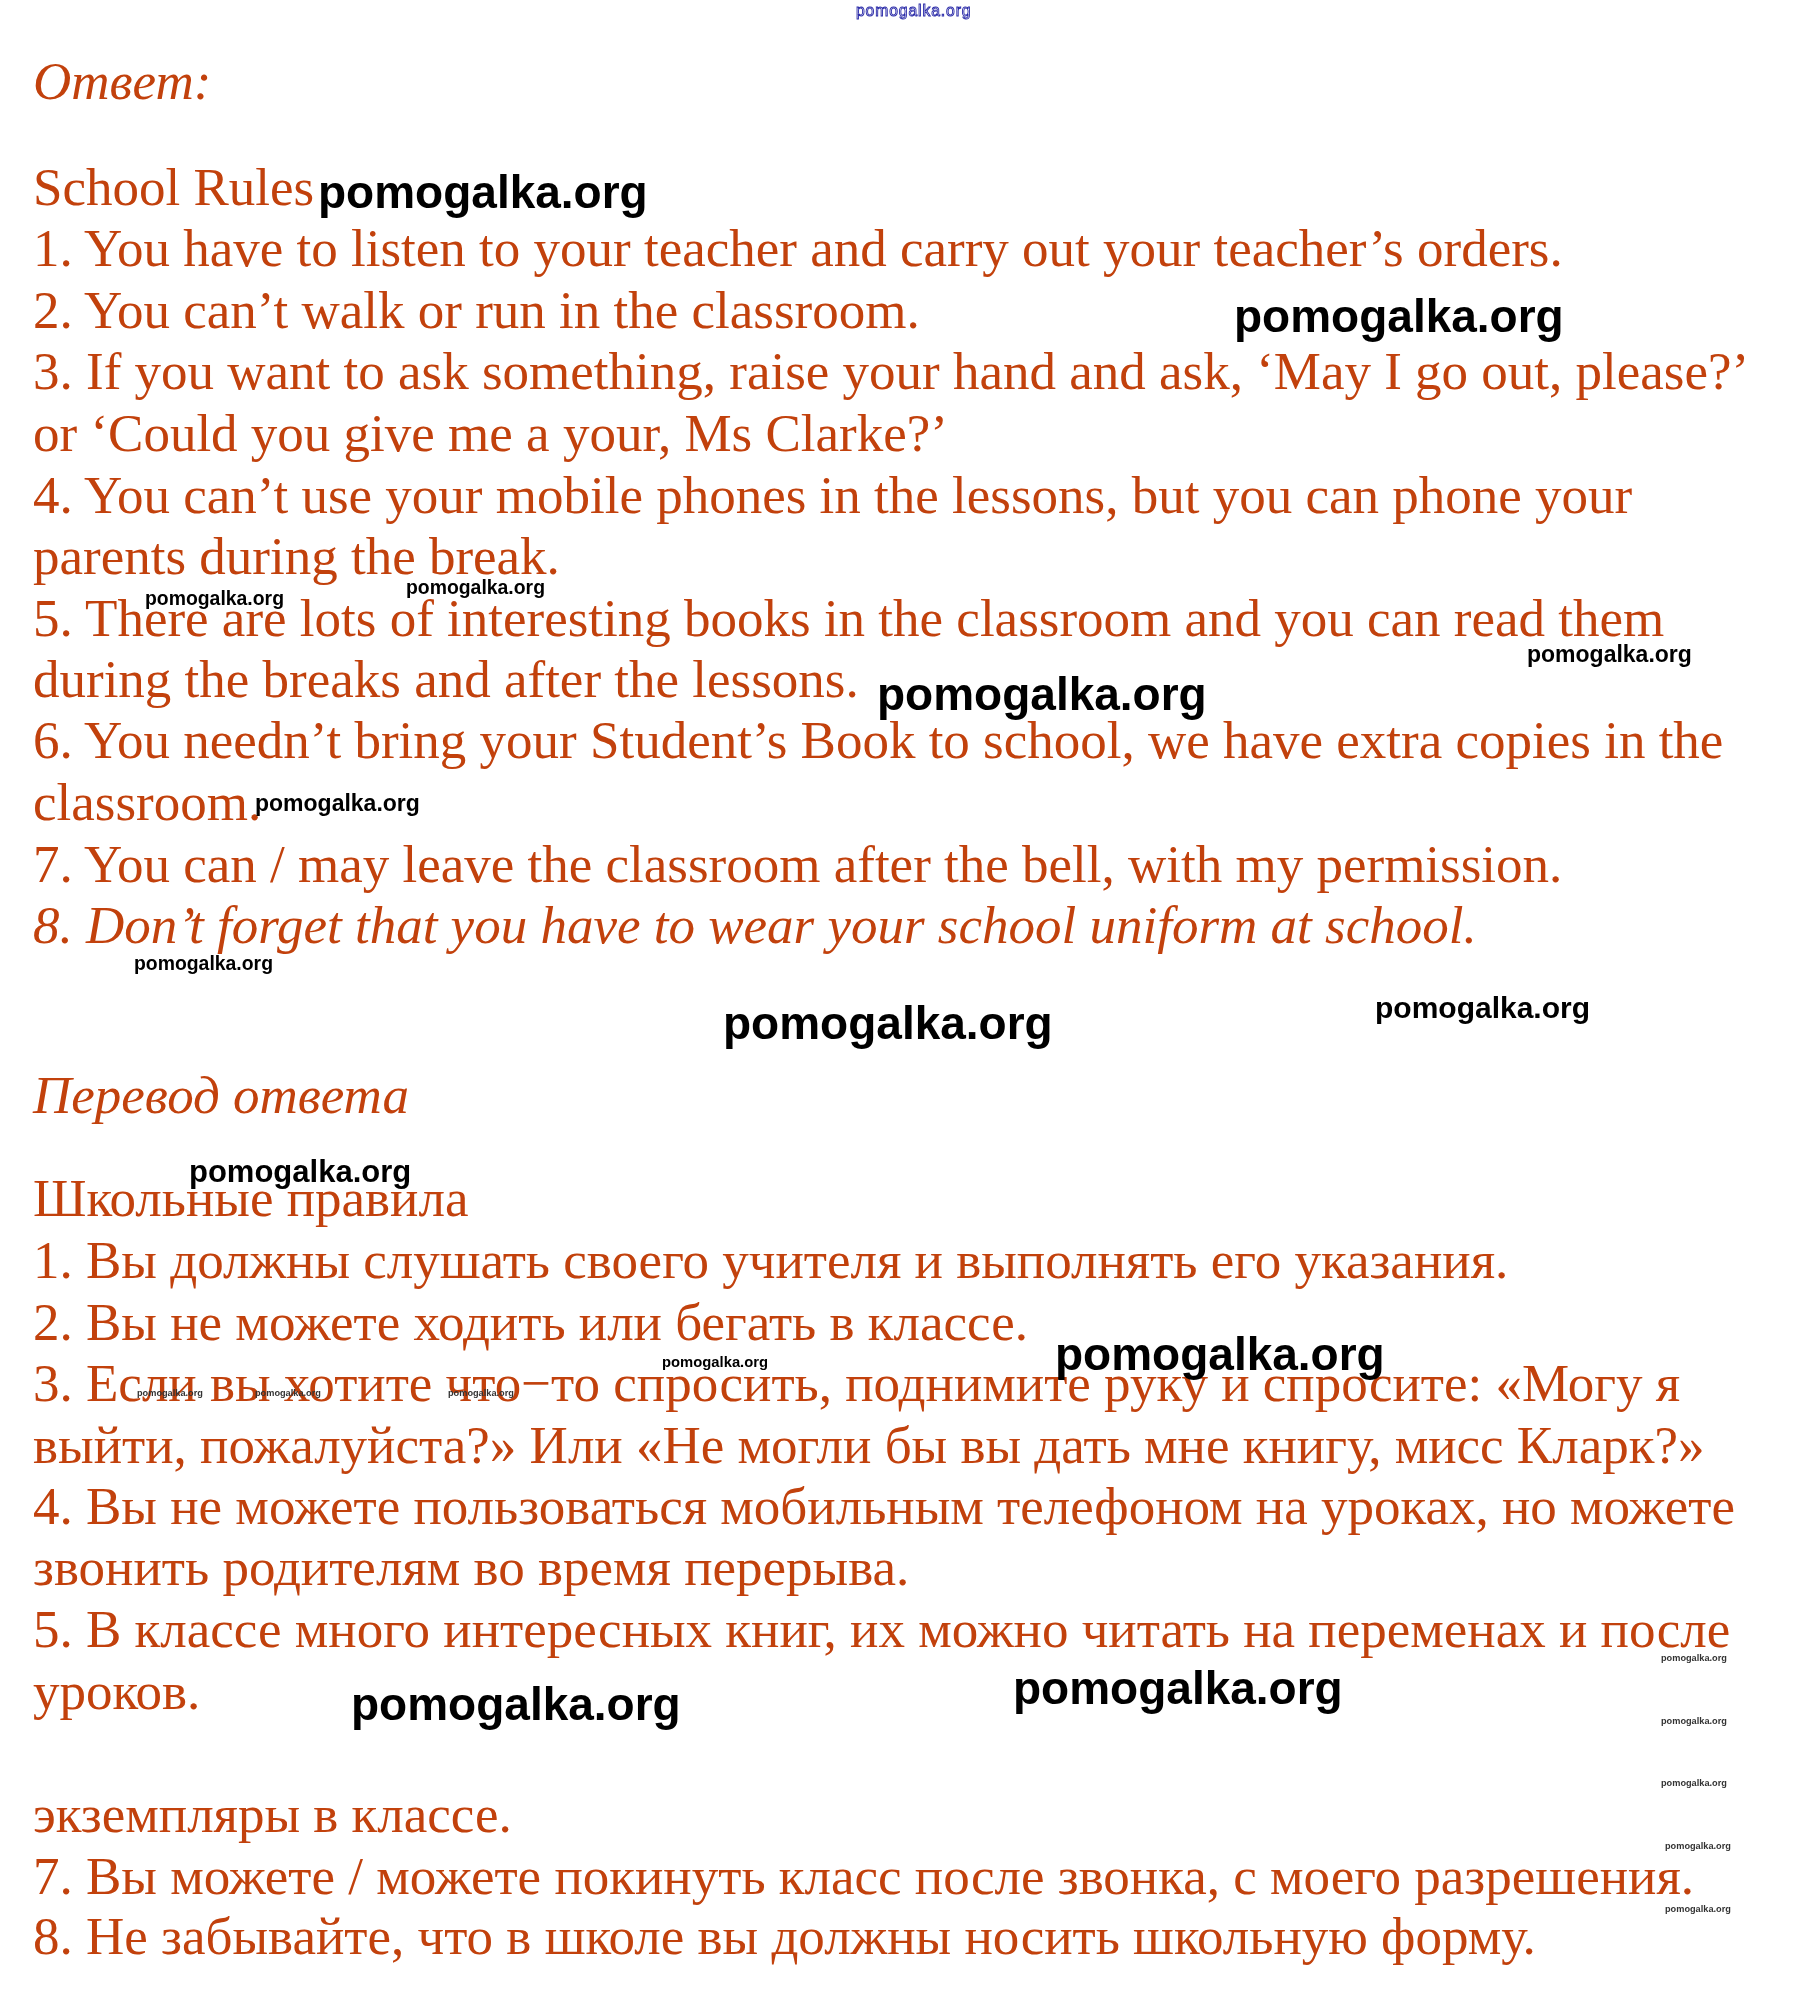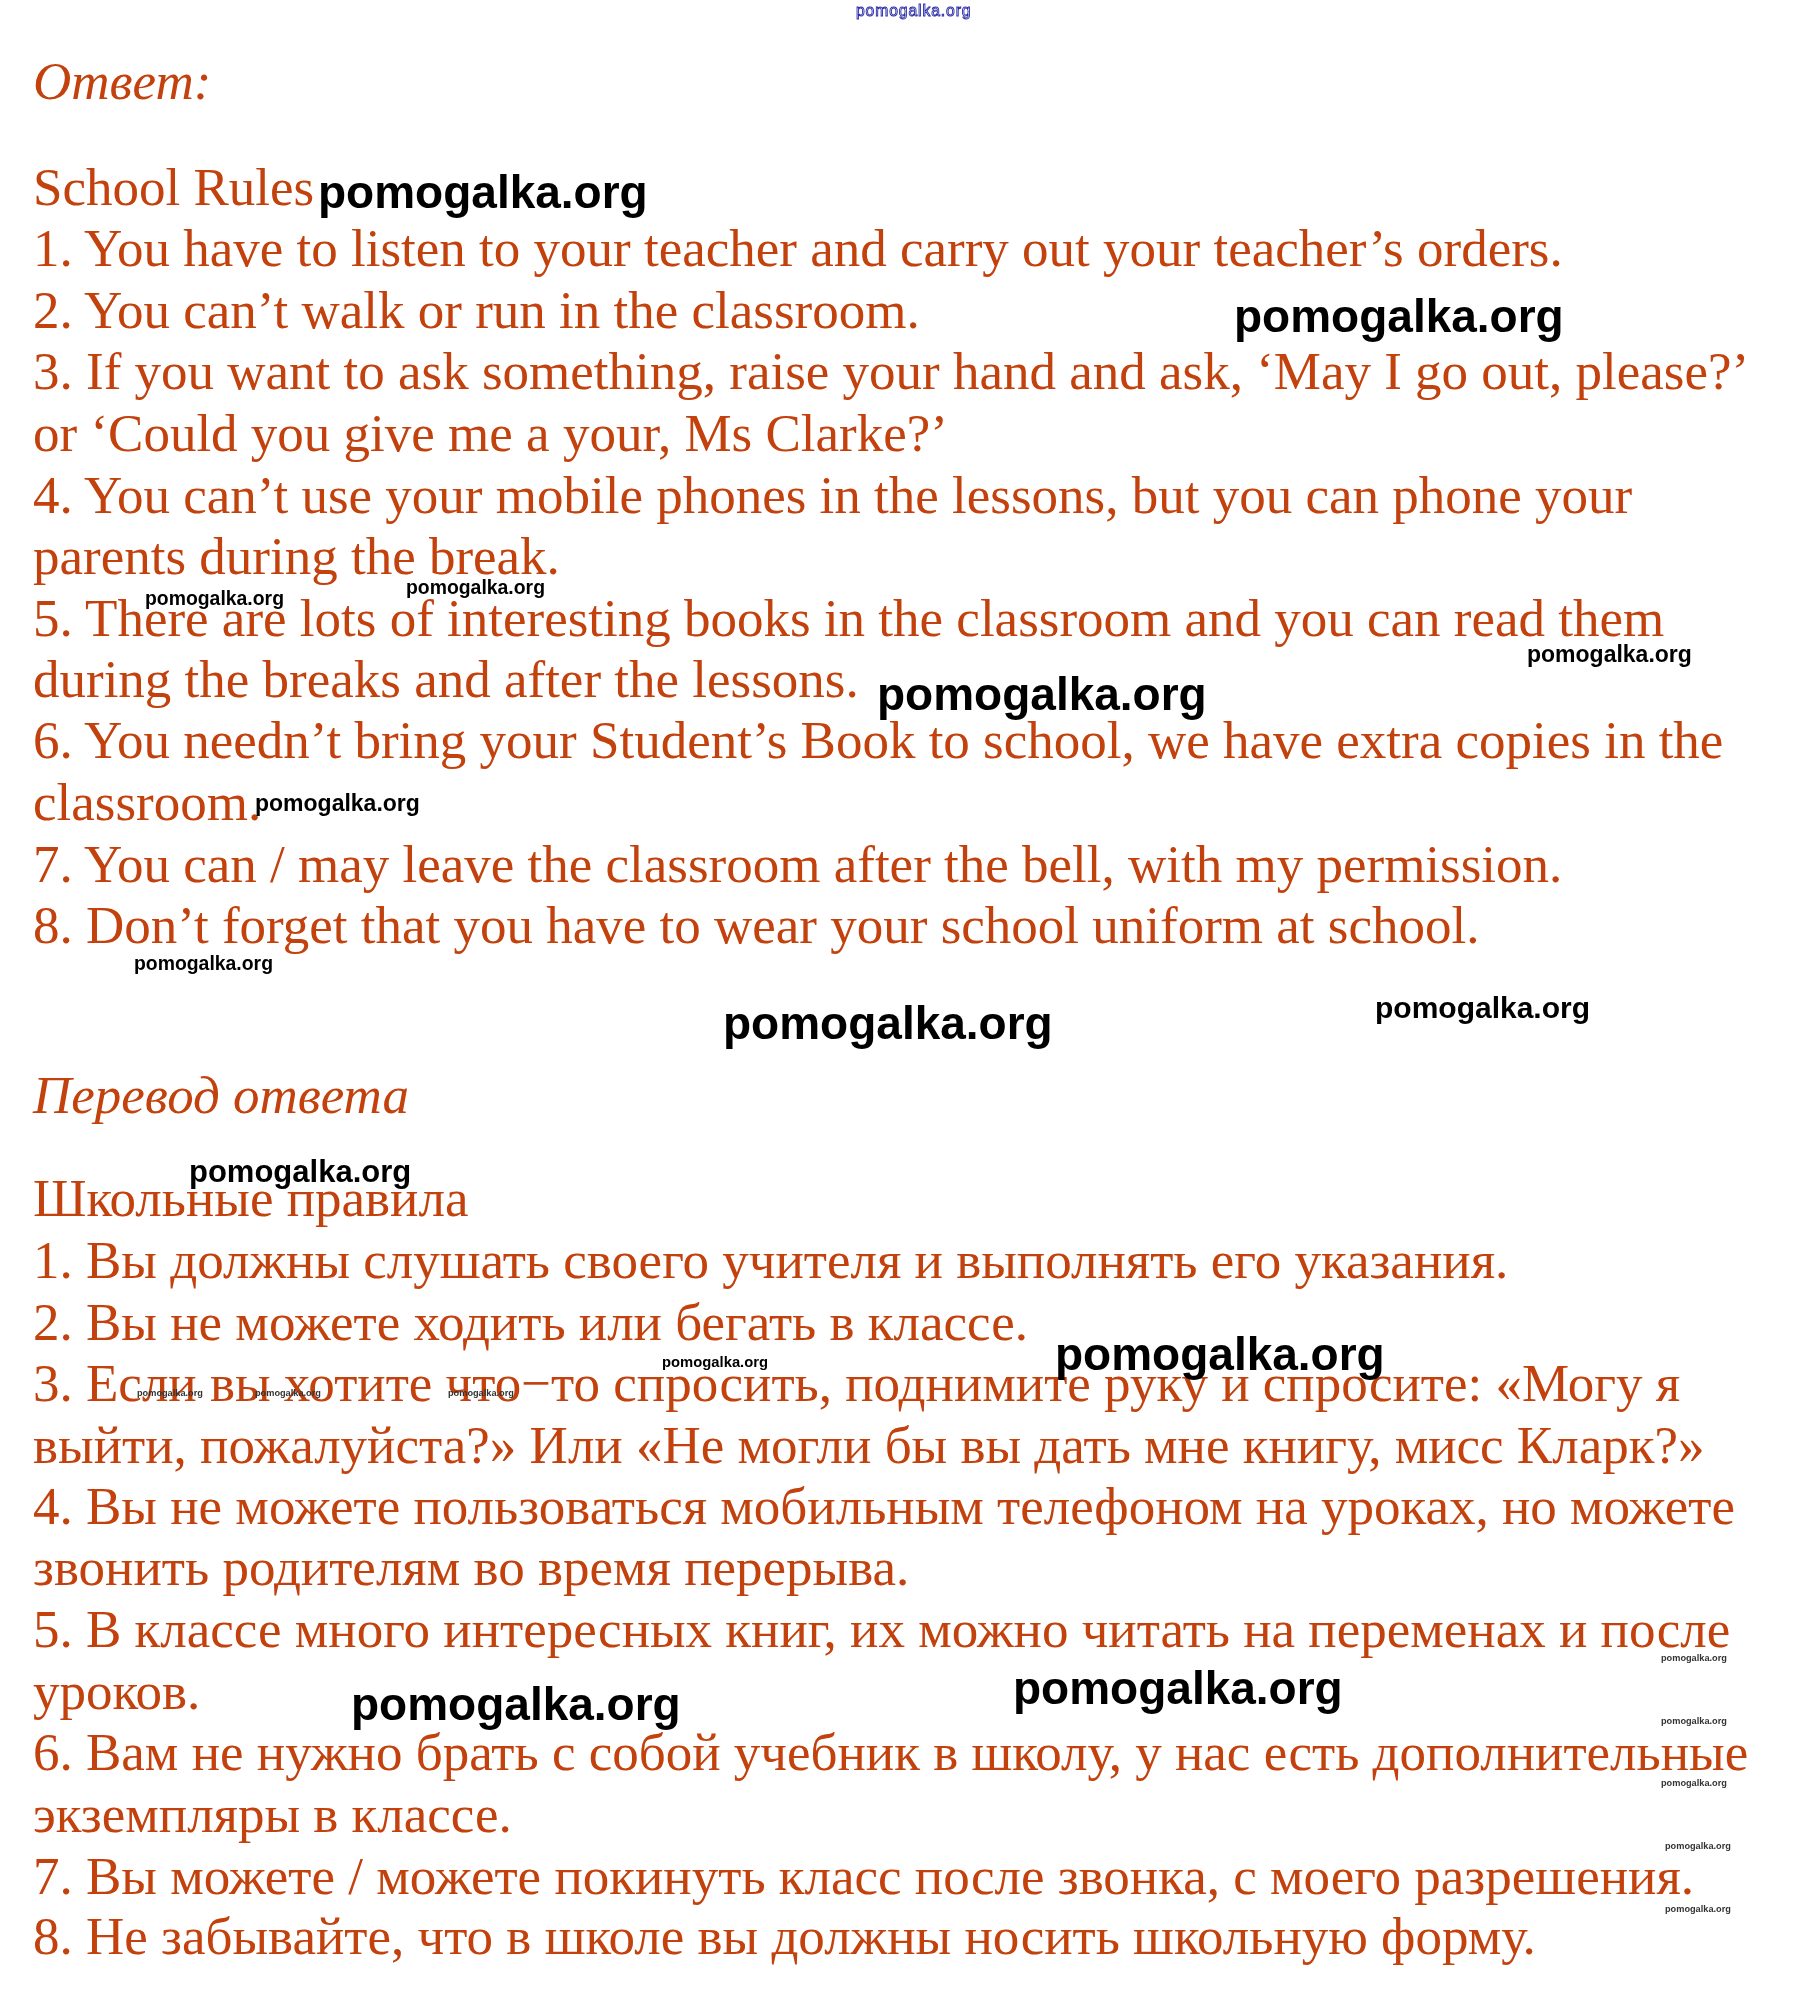--- a/index.html
+++ b/index.html
@@ -35,33 +35,32 @@
   <div class="ln" style="top:284px;">2. You can’t walk or run in the classroom.</div>
   <div class="ln" style="top:345px;">3. If you want to ask something, raise your hand and ask, ‘May I go out, please?’</div>
   <div class="ln" style="top:407px;">or ‘Could you give me a your, Ms Clarke?’</div>
   <div class="ln" style="top:469px;">4. You can’t use your mobile phones in the lessons, but you can phone your</div>
   <div class="ln" style="top:530px;">parents during the break.</div>
   <div class="ln" style="top:592px;">5. There are lots of interesting books in the classroom and you can read them</div>
   <div class="ln" style="top:653px;">during the breaks and after the lessons.</div>
   <div class="ln" style="top:714px;">6. You needn’t bring your Student’s Book to school, we have extra copies in the</div>
   <div class="ln" style="top:776px;">classroom.</div>
   <div class="ln" style="top:838px;">7. You can / may leave the classroom after the bell, with my permission.</div>
-  <div class="ln" style="top:899px;">8. Don’t forget that you have to wear your school uniform at school.</div>
+  <div class="ln" style="top:899px;font-style:italic;">8. Don’t forget that you have to wear your school uniform at school.</div>
 
   <div class="ln it" style="top:1069px;">Перевод ответа</div>
   <div class="ln" style="top:1172px;">Школьные правила</div>
   <div class="ln" style="top:1234px;">1. Вы должны слушать своего учителя и выполнять его указания.</div>
   <div class="ln" style="top:1296px;">2. Вы не можете ходить или бегать в классе.</div>
   <div class="ln" style="top:1357px;">3. Если вы хотите что−то спросить, поднимите руку и спросите: «Могу я</div>
   <div class="ln" style="top:1419px;">выйти, пожалуйста?» Или «Не могли бы вы дать мне книгу, мисс Кларк?»</div>
   <div class="ln" style="top:1480px;">4. Вы не можете пользоваться мобильным телефоном на уроках, но можете</div>
   <div class="ln" style="top:1541px;">звонить родителям во время перерыва.</div>
   <div class="ln" style="top:1603px;">5. В классе много интересных книг, их можно читать на переменах и после</div>
   <div class="ln" style="top:1665px;">уроков.</div>
-  <div class="ln" style="top:1726px;">6. Вам не нужно брать с собой учебник в школу, у нас есть дополнительные</div>
   <div class="ln" style="top:1788px;">экземпляры в классе.</div>
   <div class="ln" style="top:1850px;">7. Вы можете / можете покинуть класс после звонка, с моего разрешения.</div>
   <div class="ln" style="top:1910px;">8. Не забывайте, что в школе вы должны носить школьную форму.</div>
 
   <div class="wm" style="left:318px; top:169px; font-size:46px;">pomogalka.org</div>
   <div class="wm" style="left:1234px; top:293px; font-size:46px;">pomogalka.org</div>
   <div class="wm" style="left:877px; top:671px; font-size:46px;">pomogalka.org</div>
   <div class="wm" style="left:723px; top:1000px; font-size:46px;">pomogalka.org</div>
   <div class="wm" style="left:1055px; top:1331px; font-size:46px;">pomogalka.org</div>
   <div class="wm" style="left:351px; top:1681px; font-size:46px;">pomogalka.org</div>

